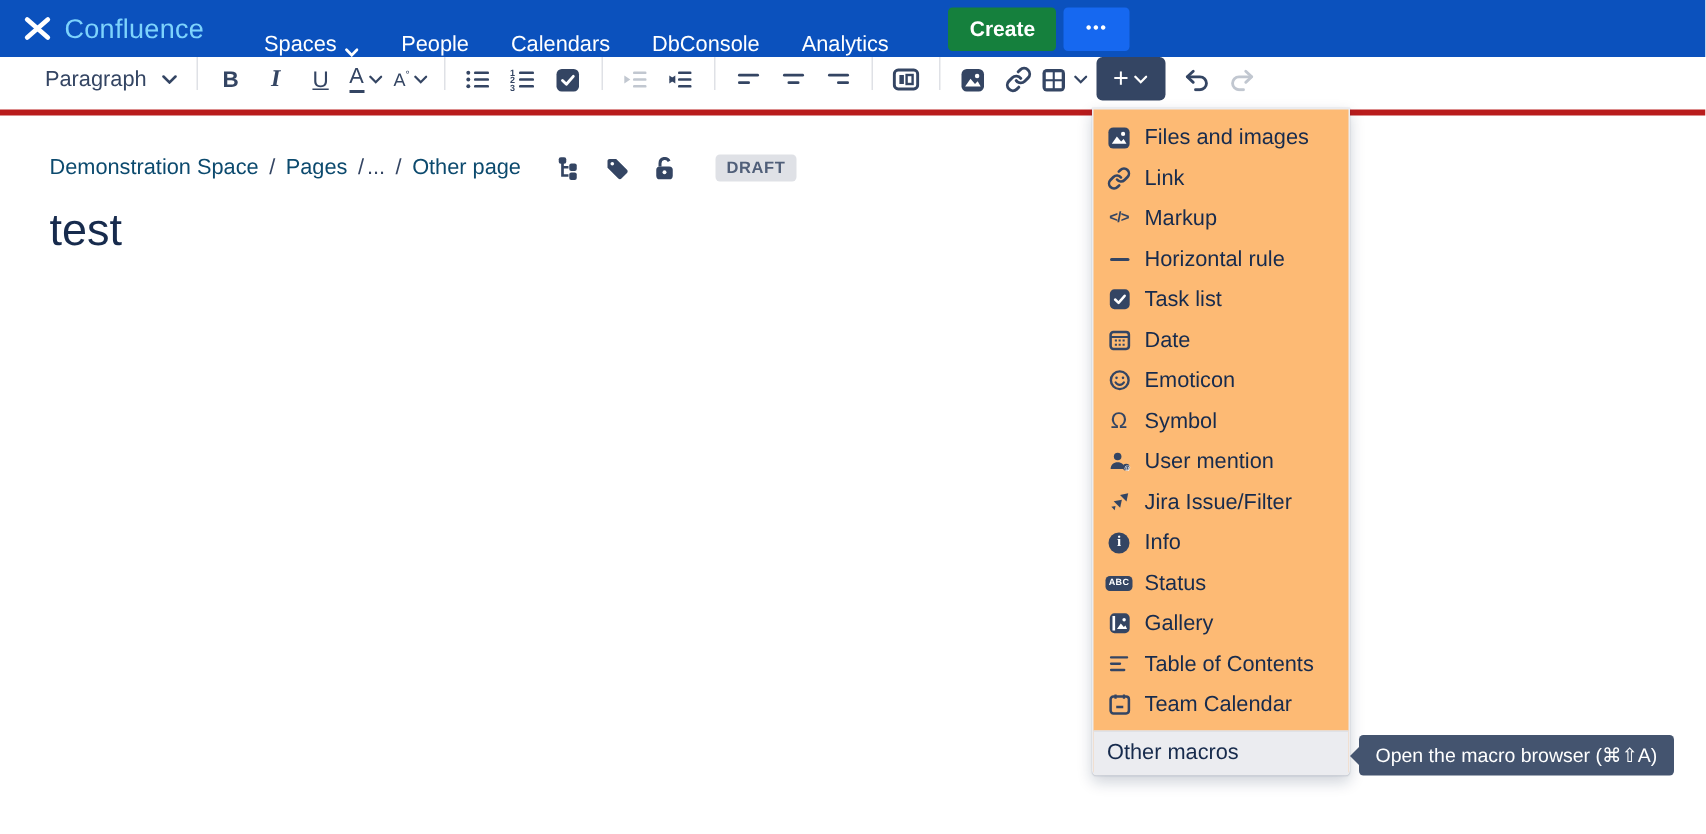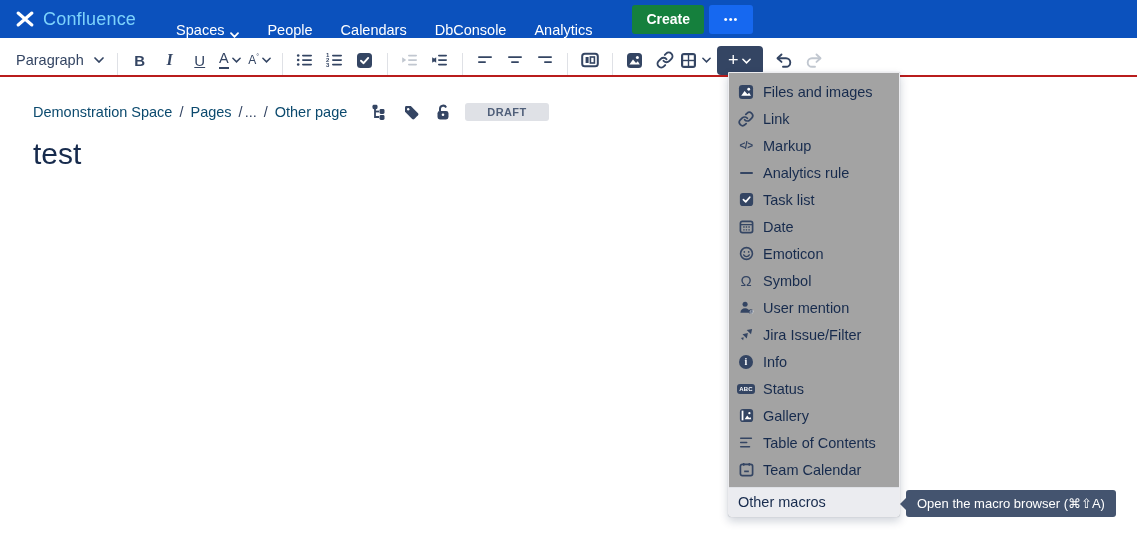--- a/index.html
+++ b/index.html
@@ -11,21 +11,21 @@
   .nav { height:38px; background:#0b51bd; display:flex; align-items:center; padding:0 10px 0 14px; }
   .brand { display:flex; align-items:center; gap:7px; margin-right:26px; cursor:pointer; }
   .brand-name { color:#7dd3fc; font-size:18px; letter-spacing:.2px; }
   .nav-item { color:#fff; font-size:14.5px; padding:0 14px; height:38px; display:flex; align-items:flex-end; gap:6px; cursor:pointer; }
   .btn-create { background:#15803d; color:#fff; font-size:14px; font-weight:600; border:none; border-radius:3px;
     height:29px; padding:0 14px; margin-left:26px; cursor:pointer; }
   .btn-more { background:#1668f0; color:#fff; border:none; border-radius:3px; height:29px; width:44px; margin-left:5px;
     font-size:11px; letter-spacing:1px; cursor:pointer; }
 
   
-  .toolbar { height:39px; background:#fff; border-bottom:2px solid #b91c1c; display:flex; align-items:flex-end; padding:0 8px; }
+  .toolbar { height:39px; background:#fff; border-bottom:4px solid #b91c1c; display:flex; align-items:flex-start; padding:0 22px; }
   .tb-group { display:flex; align-items:center; }
   .tb-divider { width:1px; height:22px; background:#dfe1e6; margin:0 7px; }
   .tb-btn { min-width:30px; height:30px; display:flex; align-items:center; justify-content:center; gap:3px;
     border-radius:3px; cursor:pointer; color:#344563; }
   .tb-btn.disabled { color:#c1c7d0; cursor:default; }
   .para-select { display:flex; align-items:center; gap:10px; font-size:14.5px; color:#344563; padding:0 6px 0 8px; cursor:pointer; height:30px; }
   .glyph-b { font-weight:700; font-size:15px; }
   .glyph-i { font-family:"Liberation Serif", serif; font-style:italic; font-weight:700; font-size:16px; }
   .glyph-u { font-size:15px; text-decoration:underline; }
   .glyph-a { font-size:14.5px; border-bottom:2.5px solid #344563; line-height:1.05; }
@@ -37,25 +37,25 @@
 
   
   .content { padding:24px 0 0 33px; }
   .crumbs { display:flex; align-items:center; font-size:14.5px; height:22px; }
   .crumb-link { color:#0c4a6e; cursor:pointer; text-decoration:none; }
   .crumb-sep { color:#344563; margin:0 7px; }
   .crumb-ellipsis { color:#344563; }
   .crumb-icons { display:flex; align-items:center; gap:15px; margin-left:24px; color:#344563; }
   .crumb-icons .cicon { cursor:pointer; }
   .badge { background:#dfe1e6; color:#505f79; font-size:11px; font-weight:700; letter-spacing:.4px;
-    border-radius:3px; padding:3px 22px; margin-left:14px; }
+    border-radius:3px; padding:3px 7px; margin-left:26px; }
   .page-title { margin-top:14px; font-size:30px; font-weight:500; color:#172b4d; }
 
   
-  .menu { position:absolute; left:728px; top:72px; width:172px; background:#a3a3a3;
+  .menu { position:absolute; left:728px; top:72px; width:172px; background:#fdba74;
     border:1px solid #ececef; border-radius:0 0 3px 3px;
     box-shadow:0 4px 10px rgba(9,30,66,.2), 0 0 1px rgba(9,30,66,.25); padding-top:5px; z-index:20; }
   .mi { display:flex; align-items:center; height:27px; padding:0 8px 0 9px; cursor:pointer; color:#172b4d; }
   .mic { width:16px; height:16px; margin-right:9px; display:flex; align-items:center; justify-content:center;
     color:#344563; flex:none; }
   .mil { font-size:14.5px; white-space:nowrap; }
   .menu-footer { margin-top:4px; border-top:1px solid #dfe1e6; background:#ebecf0; height:29px;
     display:flex; align-items:center; padding:0 9px; font-size:14.5px; color:#172b4d; cursor:pointer; }
   .glyph-markup { font-size:10px; font-weight:700; letter-spacing:-.5px; }
   .glyph-omega { font-size:15px; }
@@ -344,21 +344,21 @@
     <span class="mic">
         <span class="glyph-markup">&lt;/&gt;</span>
       </span>
     <span class="mil">Markup</span>
   </div>
 
   <div class="mi">
     <span class="mic">
         <span class="hr-bar"></span>
       </span>
-    <span class="mil">Analytics rule</span>
+    <span class="mil">Horizontal rule</span>
   </div>
 
   <div class="mi">
     <span class="mic">
       <svg width="15" height="15" viewBox="0 0 17 17">
         <rect x="1" y="1" width="15" height="15" rx="3.5" fill="#344563"></rect>
         <path d="M5 8.7 L7.6 11.2 L12.2 5.9" fill="none" stroke="#fff" stroke-width="1.9" stroke-linecap="round" stroke-linejoin="round"></path>
       </svg>
     </span>
     <span class="mil">Task list</span>

